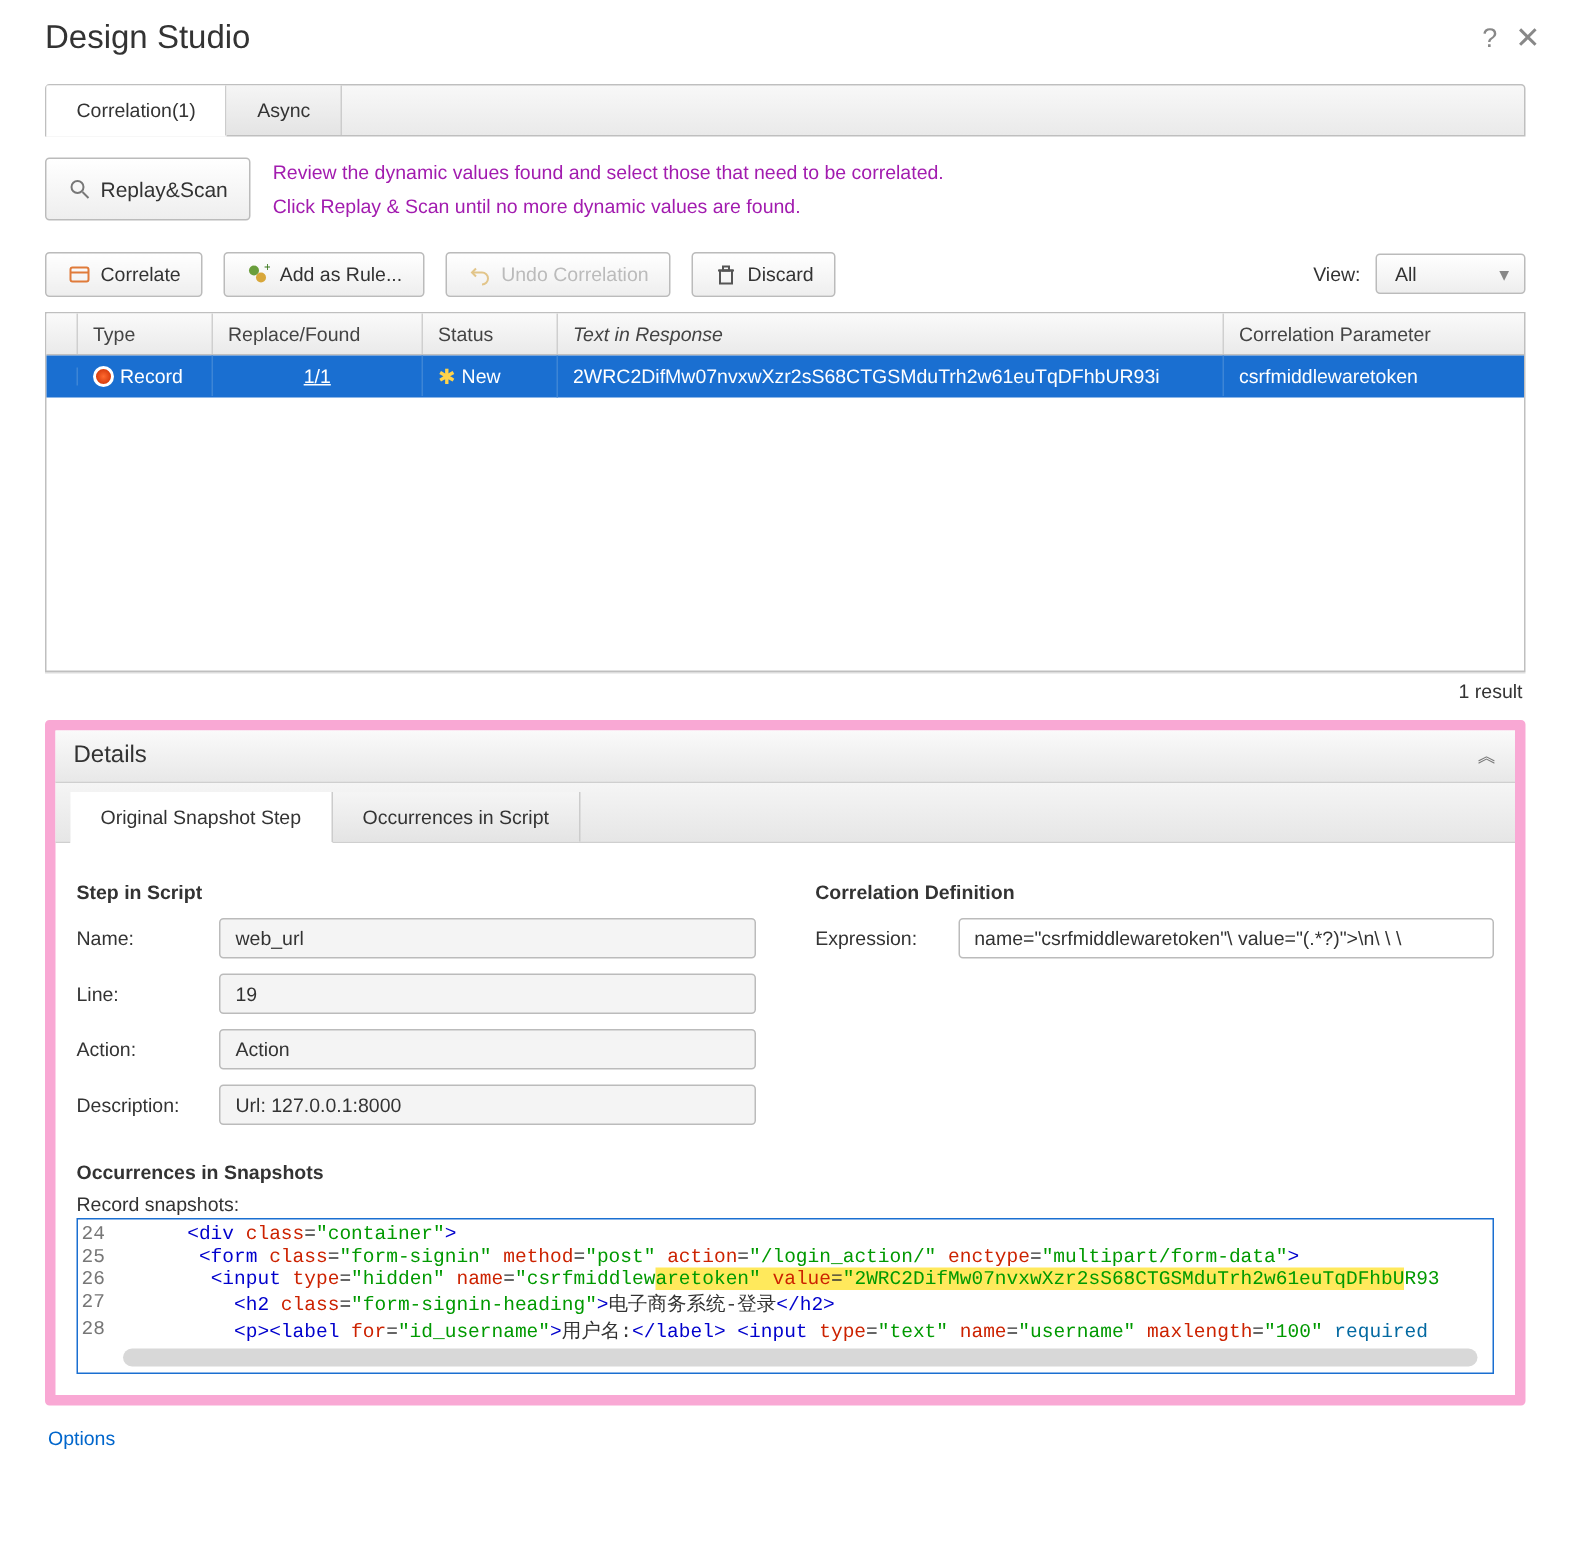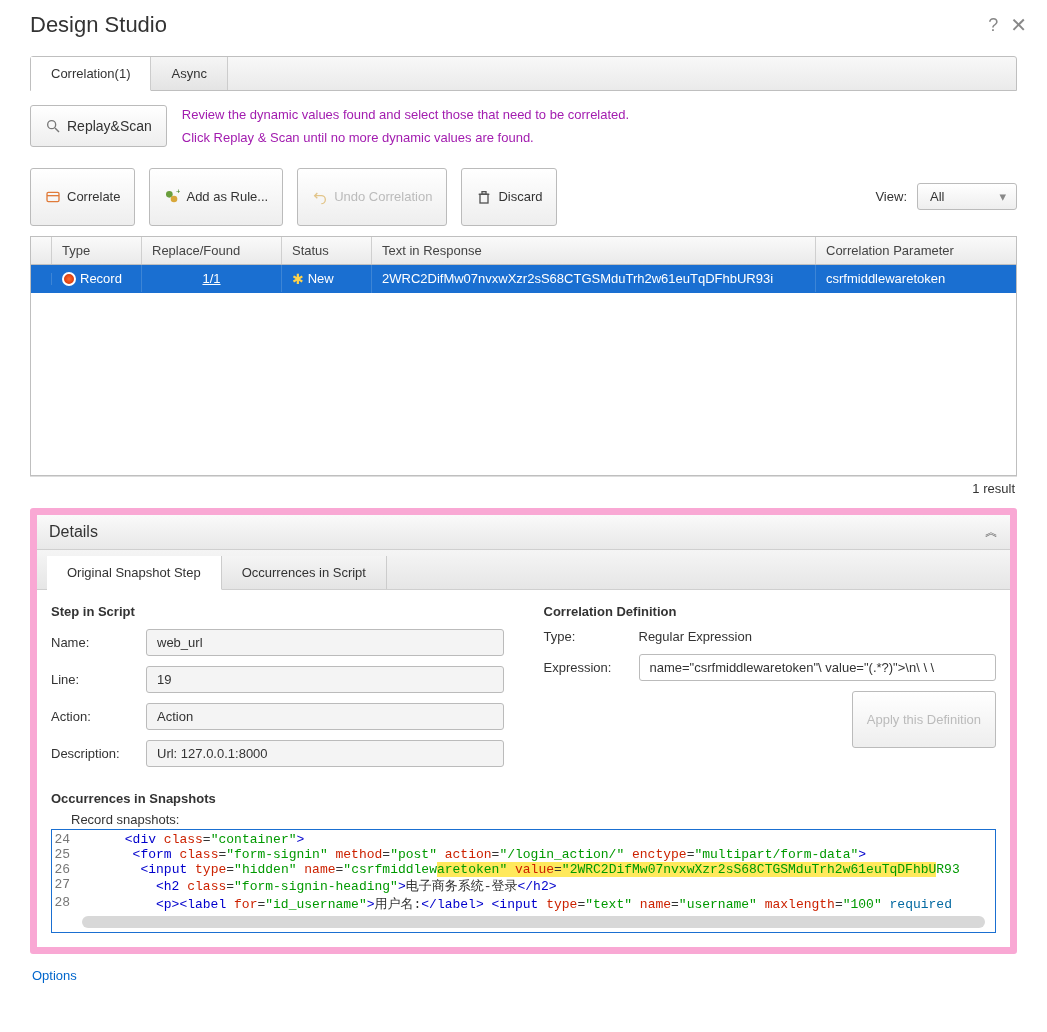--- a/index.html
+++ b/index.html
@@ -8,63 +8,63 @@
 .title-bar { display: flex; align-items: center; justify-content: space-between; padding: 12px 20px 18px 30px; }
 .title-bar h1 { font-size: 22px; font-weight: normal; color: #333; }
 .title-right { display: flex; gap: 12px; align-items: center; }
 .help-icon, .close-icon { color: #888; font-size: 18px; cursor: pointer; }
 .close-icon { font-size: 20px; }
 .content { flex: 1; padding: 0 30px; display: flex; flex-direction: column; }
 .tabs-main { display: flex; border-bottom: 1px solid #ccc; background: linear-gradient(#f8f8f8,#eaeaea); border: 1px solid #bfbfbf; border-radius: 3px 3px 0 0; }
 .tab { padding: 9px 20px; cursor: pointer; color: #333; border-right: 1px solid #ccc; background: linear-gradient(#f5f5f5,#e4e4e4); }
 .tab.active { background: #fff; border-bottom: 1px solid #fff; margin-bottom: -1px; }
 .replay-row { display: flex; align-items: center; gap: 15px; padding: 12px 0; }
-.btn { display: inline-flex; align-items: center; gap: 6px; padding: 20px 14px; border: 1px solid #bbb; border-radius: 3px; background: linear-gradient(#fff,#eee); cursor: pointer; color: #333; font-size: 13px; }
+.btn { display: inline-flex; align-items: center; gap: 6px; padding: 6px 14px; border: 1px solid #bbb; border-radius: 3px; background: linear-gradient(#fff,#eee); cursor: pointer; color: #333; font-size: 13px; }
 .btn.big { padding: 12px 14px; font-size: 14px; }
 .btn.disabled { color: #bbb; cursor: default; }
 .hints { color: #a21caf; line-height: 1.8; }
 .toolbar-row { display: flex; align-items: center; gap: 14px; padding: 6px 0 10px 0; }
 .toolbar-right { margin-left: auto; display: flex; align-items: center; gap: 10px; }
 .select-view { border: 1px solid #bbb; background: linear-gradient(#fff,#eee); padding: 5px 30px 5px 12px; border-radius: 3px; position: relative; min-width: 100px; }
 .select-view::after { content: "▾"; position: absolute; right: 10px; color: #888; }
 .grid { border: 1px solid #bfbfbf; background: #fff; min-height: 240px; }
 .grid-head { display: flex; background: linear-gradient(#fafafa,#eaeaea); border-bottom: 1px solid #bfbfbf; }
 .gh { padding: 6px 10px; border-right: 1px solid #cfcfcf; color: #444; }
 .gh.c0 { width: 20px; }
 .gh.c1 { width: 90px; }
 .gh.c2 { width: 140px; }
 .gh.c3 { width: 90px; }
-.gh.c4 { flex: 1; }
+.gh.c4 { flex: 1; font-style: italic; }
 .gh.c5 { width: 200px; border-right: none; }
 .grid-row { display: flex; background: #1a6fd1; color: #fff; align-items: center; }
 .gc { padding: 6px 10px; border-right: 1px solid #3d85d6; white-space: nowrap; overflow: hidden; text-overflow: ellipsis; }
 .gc.c0 { width: 20px; }
 .gc.c1 { width: 90px; display: flex; align-items: center; gap: 4px; text-align: center; }
 .gc.c2 { width: 140px; text-align: center; text-decoration: underline; }
 .gc.c3 { width: 90px; display: flex; align-items: center; gap: 4px; }
 .gc.c4 { flex: 1; }
 .gc.c5 { width: 200px; border-right: none; }
 .rec-dot { width: 14px; height: 14px; border-radius: 50%; background: radial-gradient(#ff6a2f,#c82a00); border: 2px solid #fff; display: inline-block; }
 .star { color: #ffd34a; font-size: 14px; }
 .result-bar { text-align: right; padding: 4px 2px; color: #333; border-top: 1px solid #ddd; }
 .details-panel { margin-top: 8px; border: 7px solid #f9a8d4; border-radius: 3px; display: flex; flex-direction: column; }
 .details-head { display: flex; justify-content: space-between; align-items: center; padding: 8px 12px; background: linear-gradient(#fafafa,#e8e8e8); border-bottom: 1px solid #cfcfcf; }
 .details-head h2 { font-size: 16px; font-weight: normal; }
 .collapse-icon { color: #777; cursor: pointer; }
 .tabs-sub { display: flex; border-bottom: 1px solid #cfcfcf; background: linear-gradient(#f5f5f5,#e6e6e6); padding-left: 10px; padding-top: 6px; }
 .details-body { padding: 14px; }
 .two-col { display: flex; gap: 40px; }
 .col { flex: 1; }
-.section-label { font-weight: bold; margin-bottom: 10px; }
+.section-label { font-weight: bold; margin-bottom: 10px; margin-top: 11px; }
 .form-row { display: flex; align-items: center; margin-bottom: 10px; }
 .form-row label { width: 95px; color: #333; }
 .ro-input { flex: 1; border: 1px solid #bbb; border-radius: 3px; padding: 5px 10px; background: #f4f4f4; color: #333; }
 .apply-row { text-align: right; margin-top: 6px; }
 .occ-label { font-weight: bold; margin-top: 14px; margin-bottom: 6px; }
-.snap-sub { margin-bottom: 2px; margin-left: 20px; }
+.snap-sub { margin-bottom: 2px; }
 .code-box { border: 1px solid #1a6fd1; background: #fff; font-family: "Courier New", monospace; font-size: 13px; padding: 2px 2px 2px 0; overflow: hidden; position: relative; }
 .code-line { display: flex; }
 .ln { width: 26px; text-align: right; color: #777; padding-right: 8px; user-select: none; }
 .cl { white-space: pre; }
 .t-tag { color: #0000cc; }
 .t-attr { color: #cc2200; }
 .t-str { color: #009900; }
 .t-kw { color: #0369a1; }
 .hl { background: #ffe95c; }
 .scroll-stub { height: 12px; background: #d8d8d8; margin: 3px 8px 2px 30px; border-radius: 6px; position: relative; }
@@ -199,30 +199,23 @@
             </div>
             <div class="form-row">
               <label>Description:</label>
               <div class="ro-input">Url: 127.0.0.1:8000</div>
             </div>
           </div>
 
           <div class="col">
             <div class="section-label">Correlation Definition</div>
             <div class="form-row">
-              <label>Type:</label>
-              <div>Regular Expression</div>
-            </div>
-            <div class="form-row">
               <label>Expression:</label>
               <div class="ro-input" style="background:#fff">name="csrfmiddlewaretoken"\ value="(.*?)"&gt;\n\ \ \</div>
             </div>
-            <div class="apply-row">
-              <button class="btn disabled">Apply this Definition</button>
-            </div>
           </div>
         </div>
 
         <div class="occ-label">Occurrences in Snapshots</div>
         <div class="snap-sub">Record snapshots:</div>
 
         <div class="code-box">
           <div class="code-line">
               <span class="ln">24</span>
               <span class="cl">      <span class="t-tag">&lt;div</span> <span class="t-attr">class</span>=<span class="t-str">"container"</span><span class="t-tag">&gt;</span></span>

